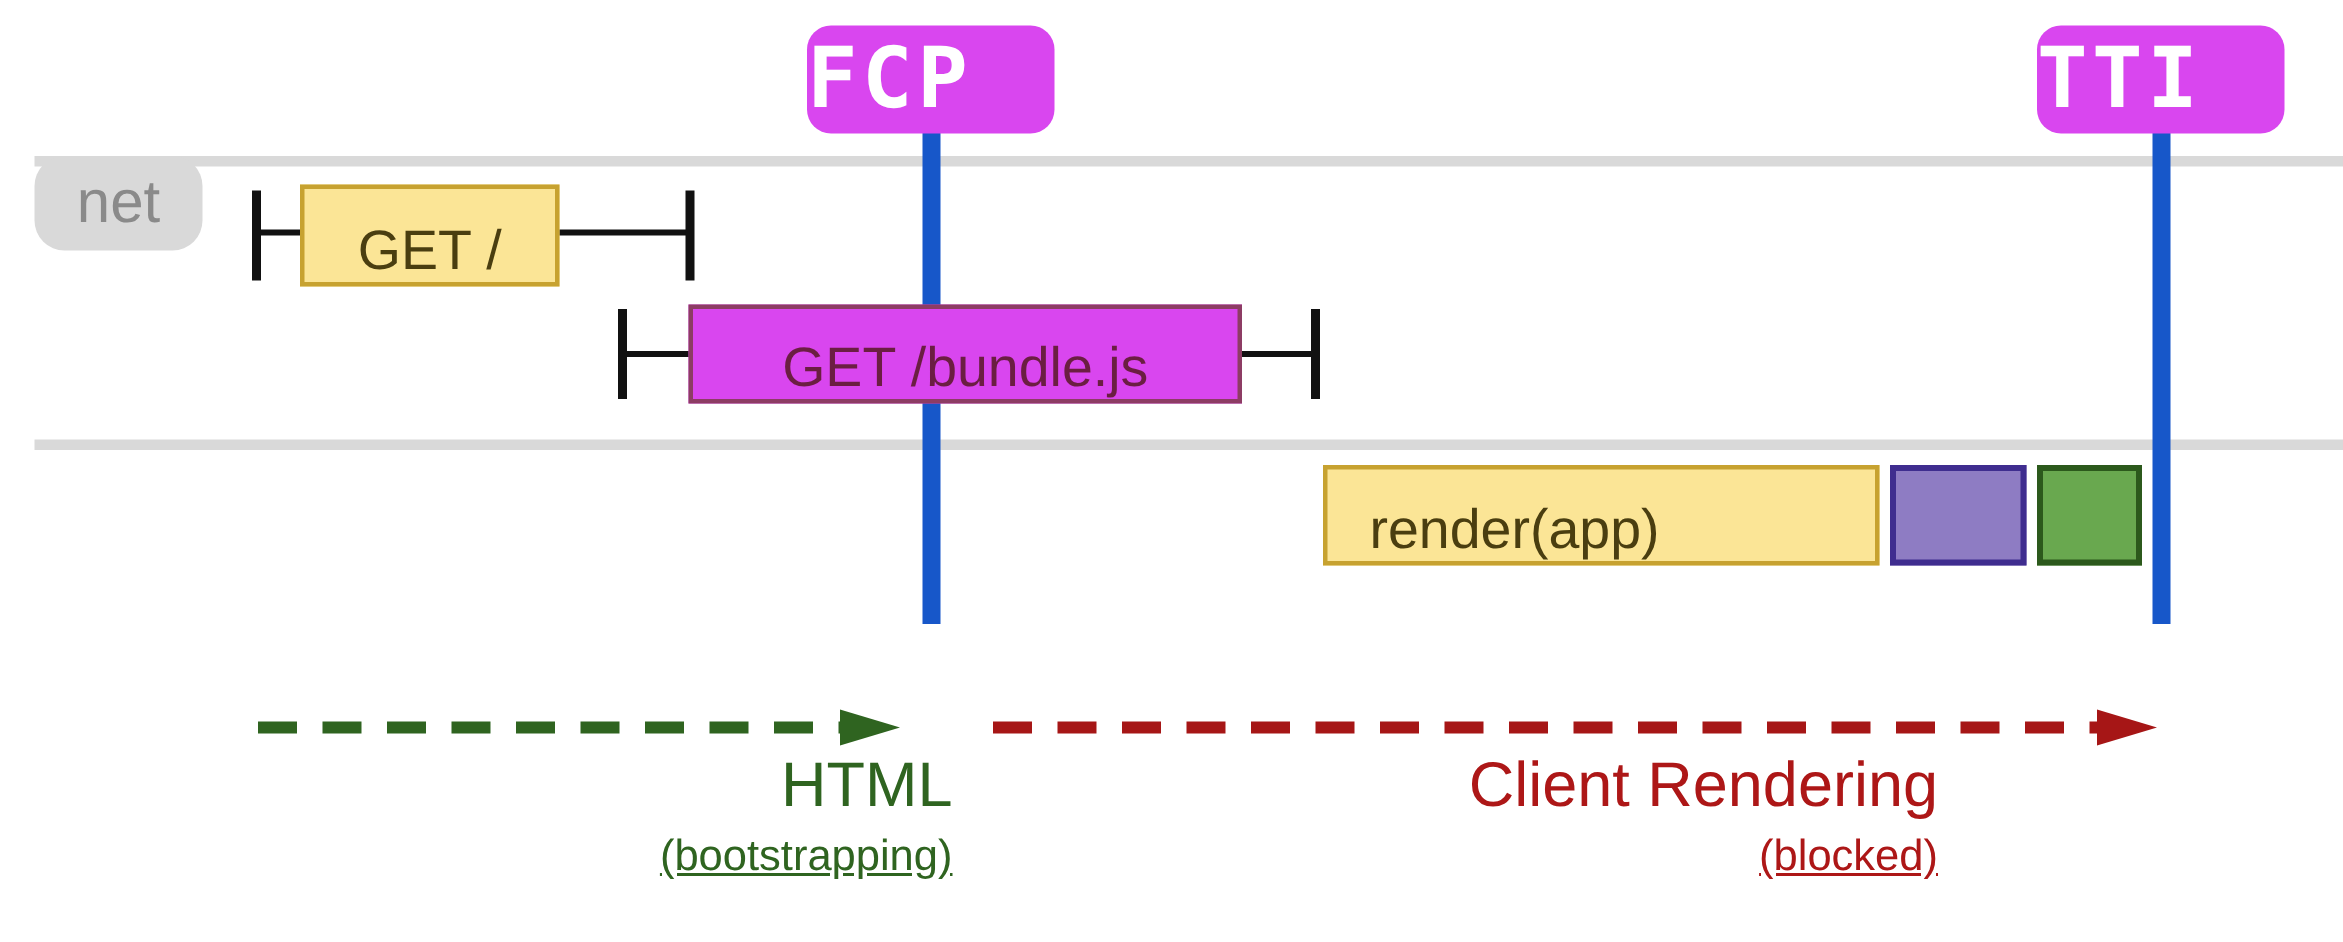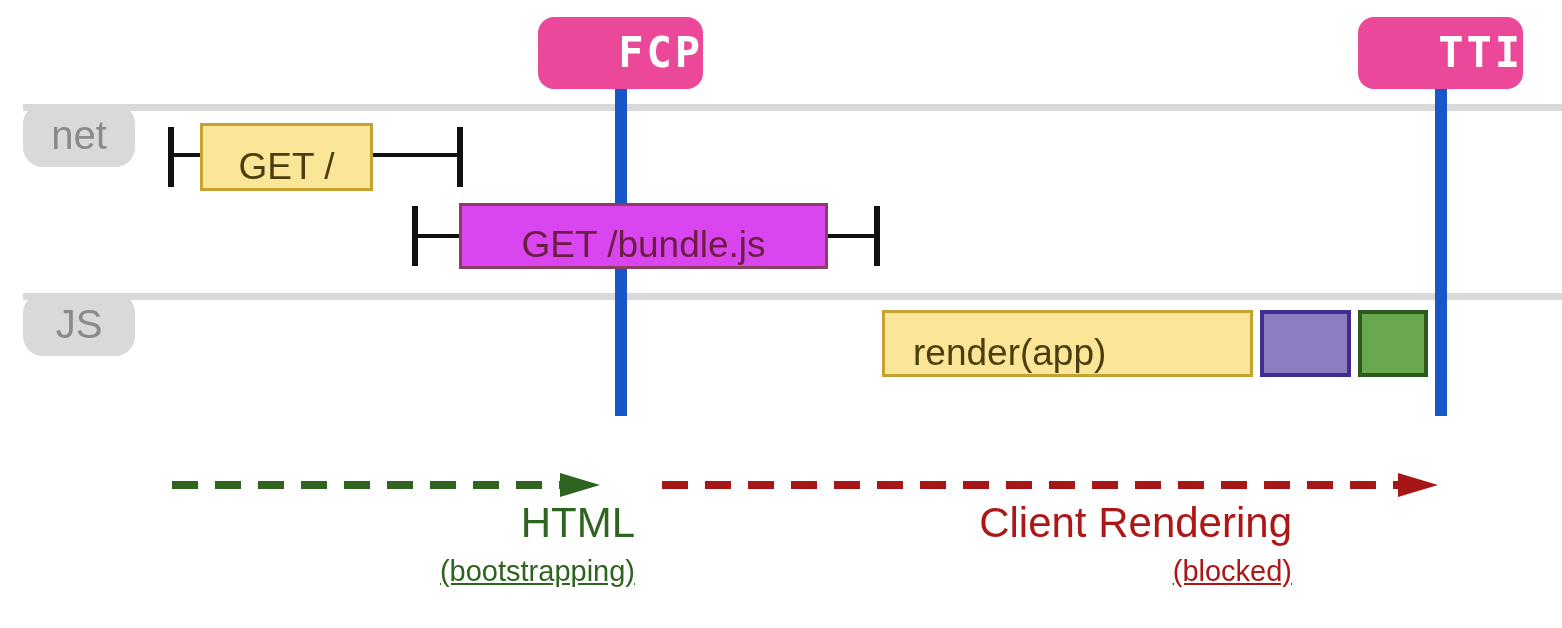--- a/index.html
+++ b/index.html
@@ -22,23 +22,23 @@
     z-index:2;
   }
   .lane-net{top:104px;}
   .lane-js{top:293px;}
   
   .stem{position:absolute;width:12px;background:#1757c9;z-index:3;}
   .stem-fcp{left:615px;top:80px;height:336px;}
   .stem-tti{left:1435px;top:80px;height:336px;}
   .badge{
     position:absolute;top:17px;width:165px;height:72px;
-    background:#ec4899;border-radius:16px;
+    background:#d946ef;border-radius:16px;
     color:#ffffff;font-family:"DejaVu Sans Mono", monospace;font-weight:bold;
-    font-size:42px;line-height:72px;text-align:right;letter-spacing:3px;
+    font-size:56px;line-height:72px;text-align:left;letter-spacing:3px;
     z-index:6;
   }
   .badge-fcp{left:538px;}
   .badge-tti{left:1358px;}
   
   .whisker-line{position:absolute;height:4px;background:#111111;z-index:4;}
   .whisker-cap{position:absolute;width:6px;height:60px;background:#111111;z-index:4;}
   
   .bar{
     position:absolute;box-sizing:border-box;z-index:5;
@@ -69,21 +69,20 @@
 </style>
 </head>
 <body>
 
 <div class="stage">
 
   <div class="track track-net"></div>
   <div class="track track-js"></div>
 
   <div class="lane-label lane-net">net</div>
-  <div class="lane-label lane-js">JS</div>
 
   <div class="stem stem-fcp"></div>
   <div class="stem stem-tti"></div>
 
   <div class="whisker-line" style="left:170px;top:153px;width:292px;"></div>
   <div class="whisker-cap" style="left:168px;top:127px;"></div>
   <div class="whisker-cap" style="left:457px;top:127px;"></div>
 
   <div class="whisker-line" style="left:415px;top:234px;width:462px;"></div>
   <div class="whisker-cap" style="left:412px;top:206px;"></div>

